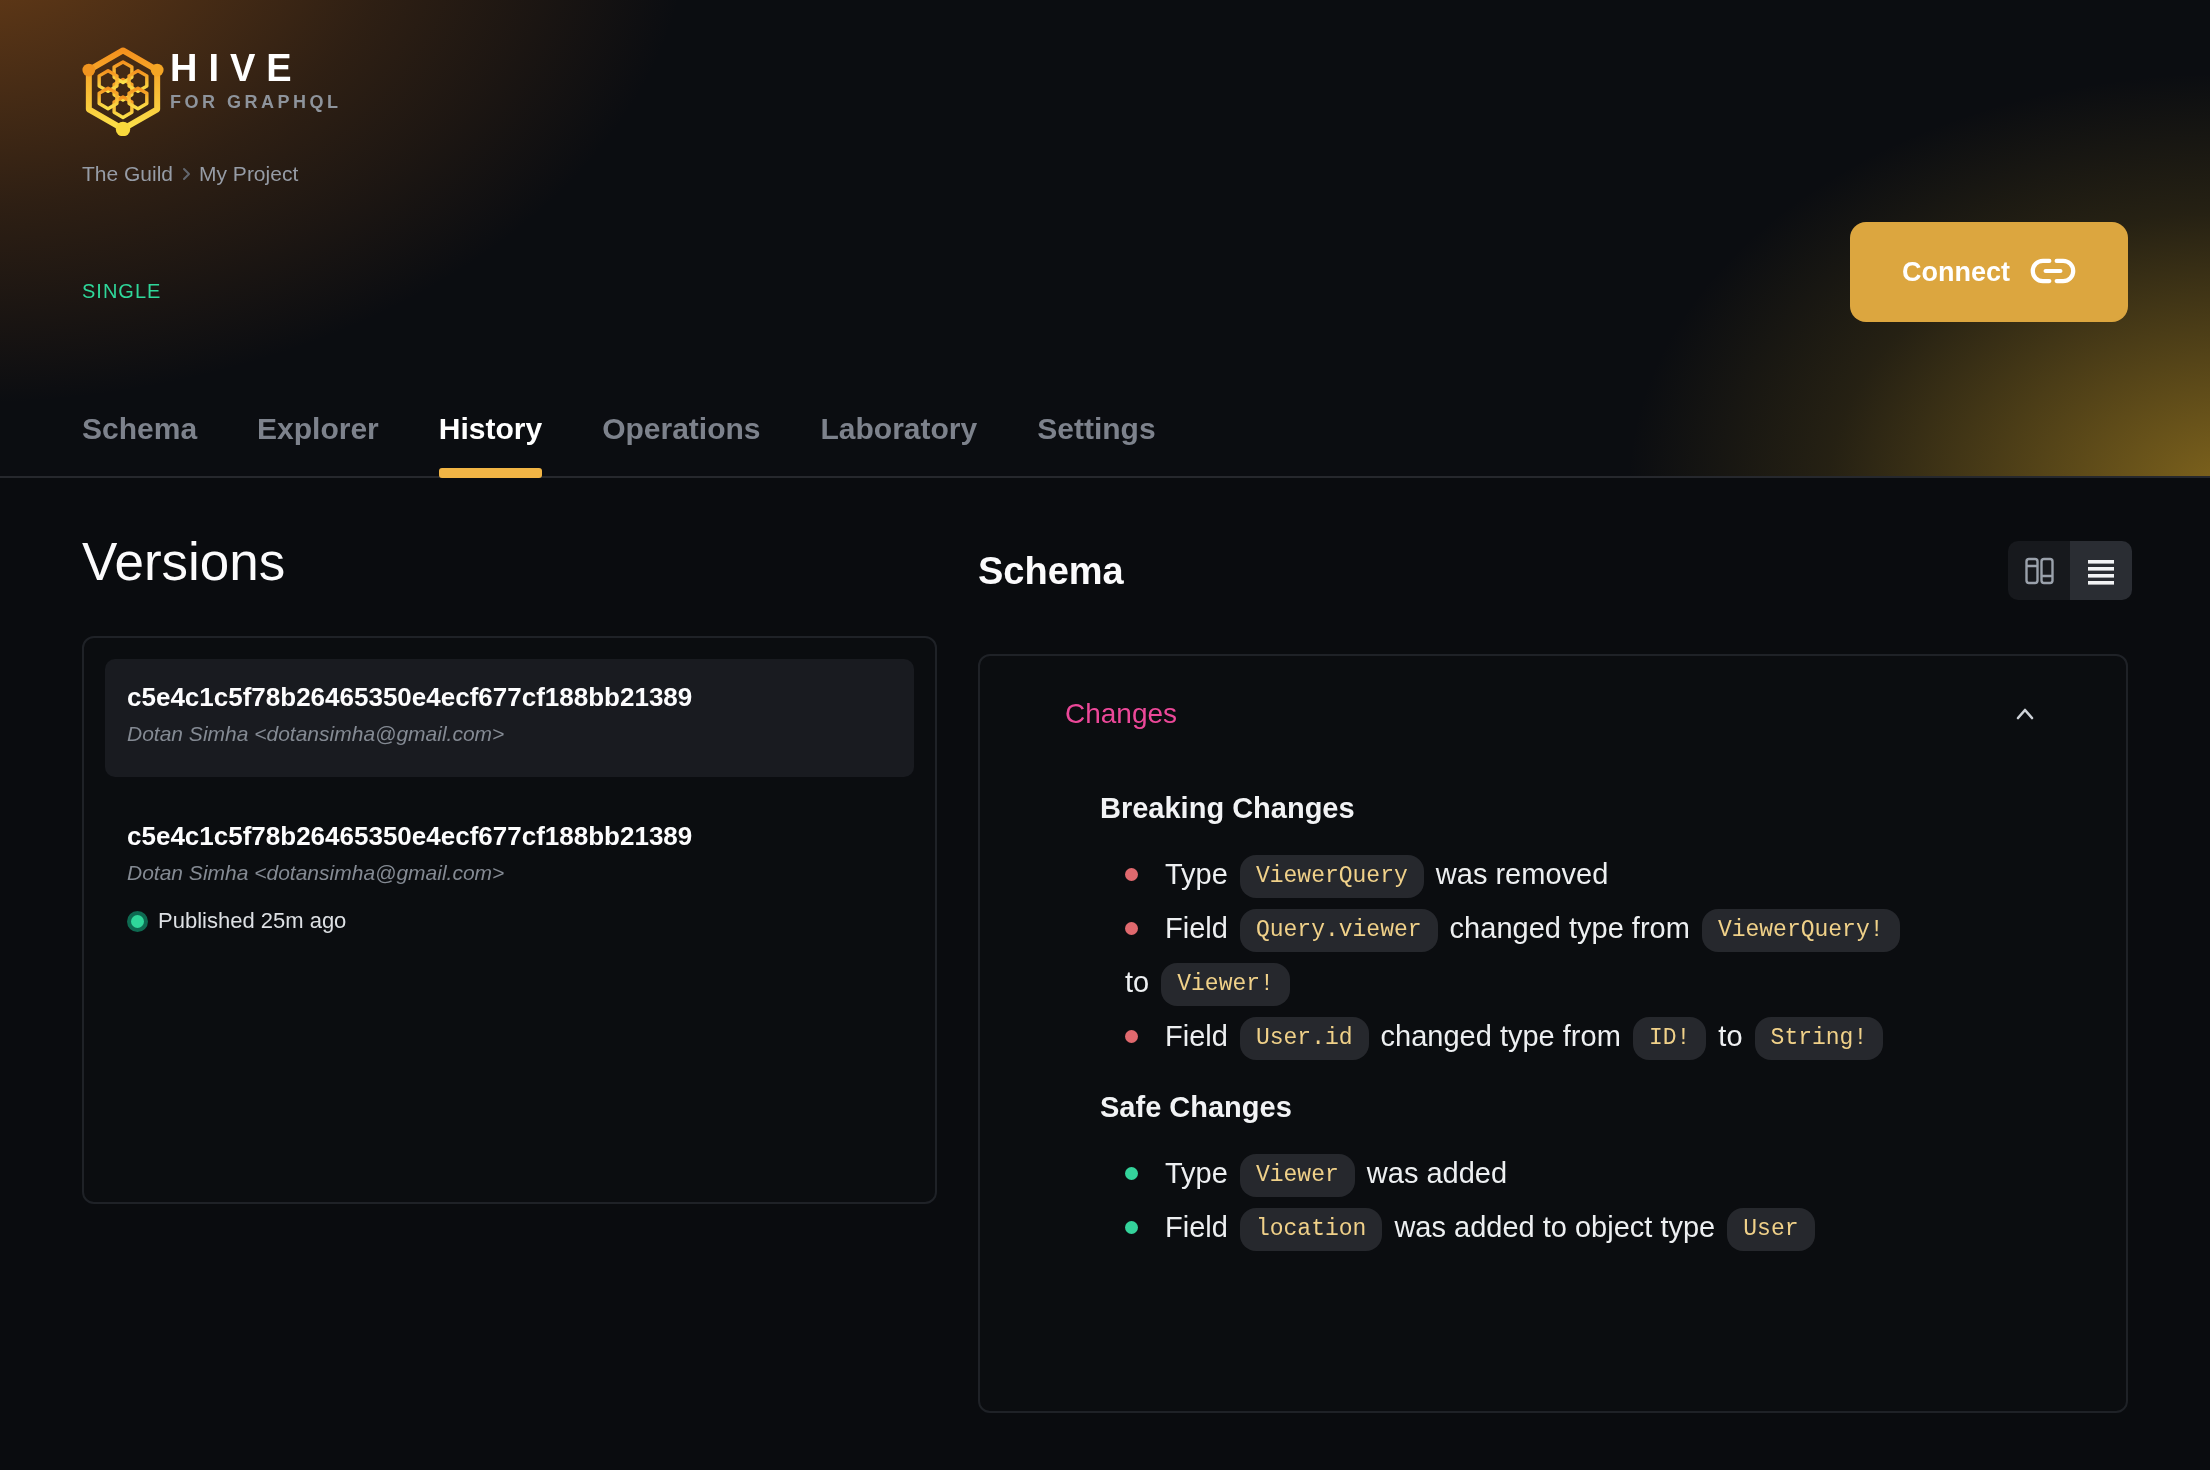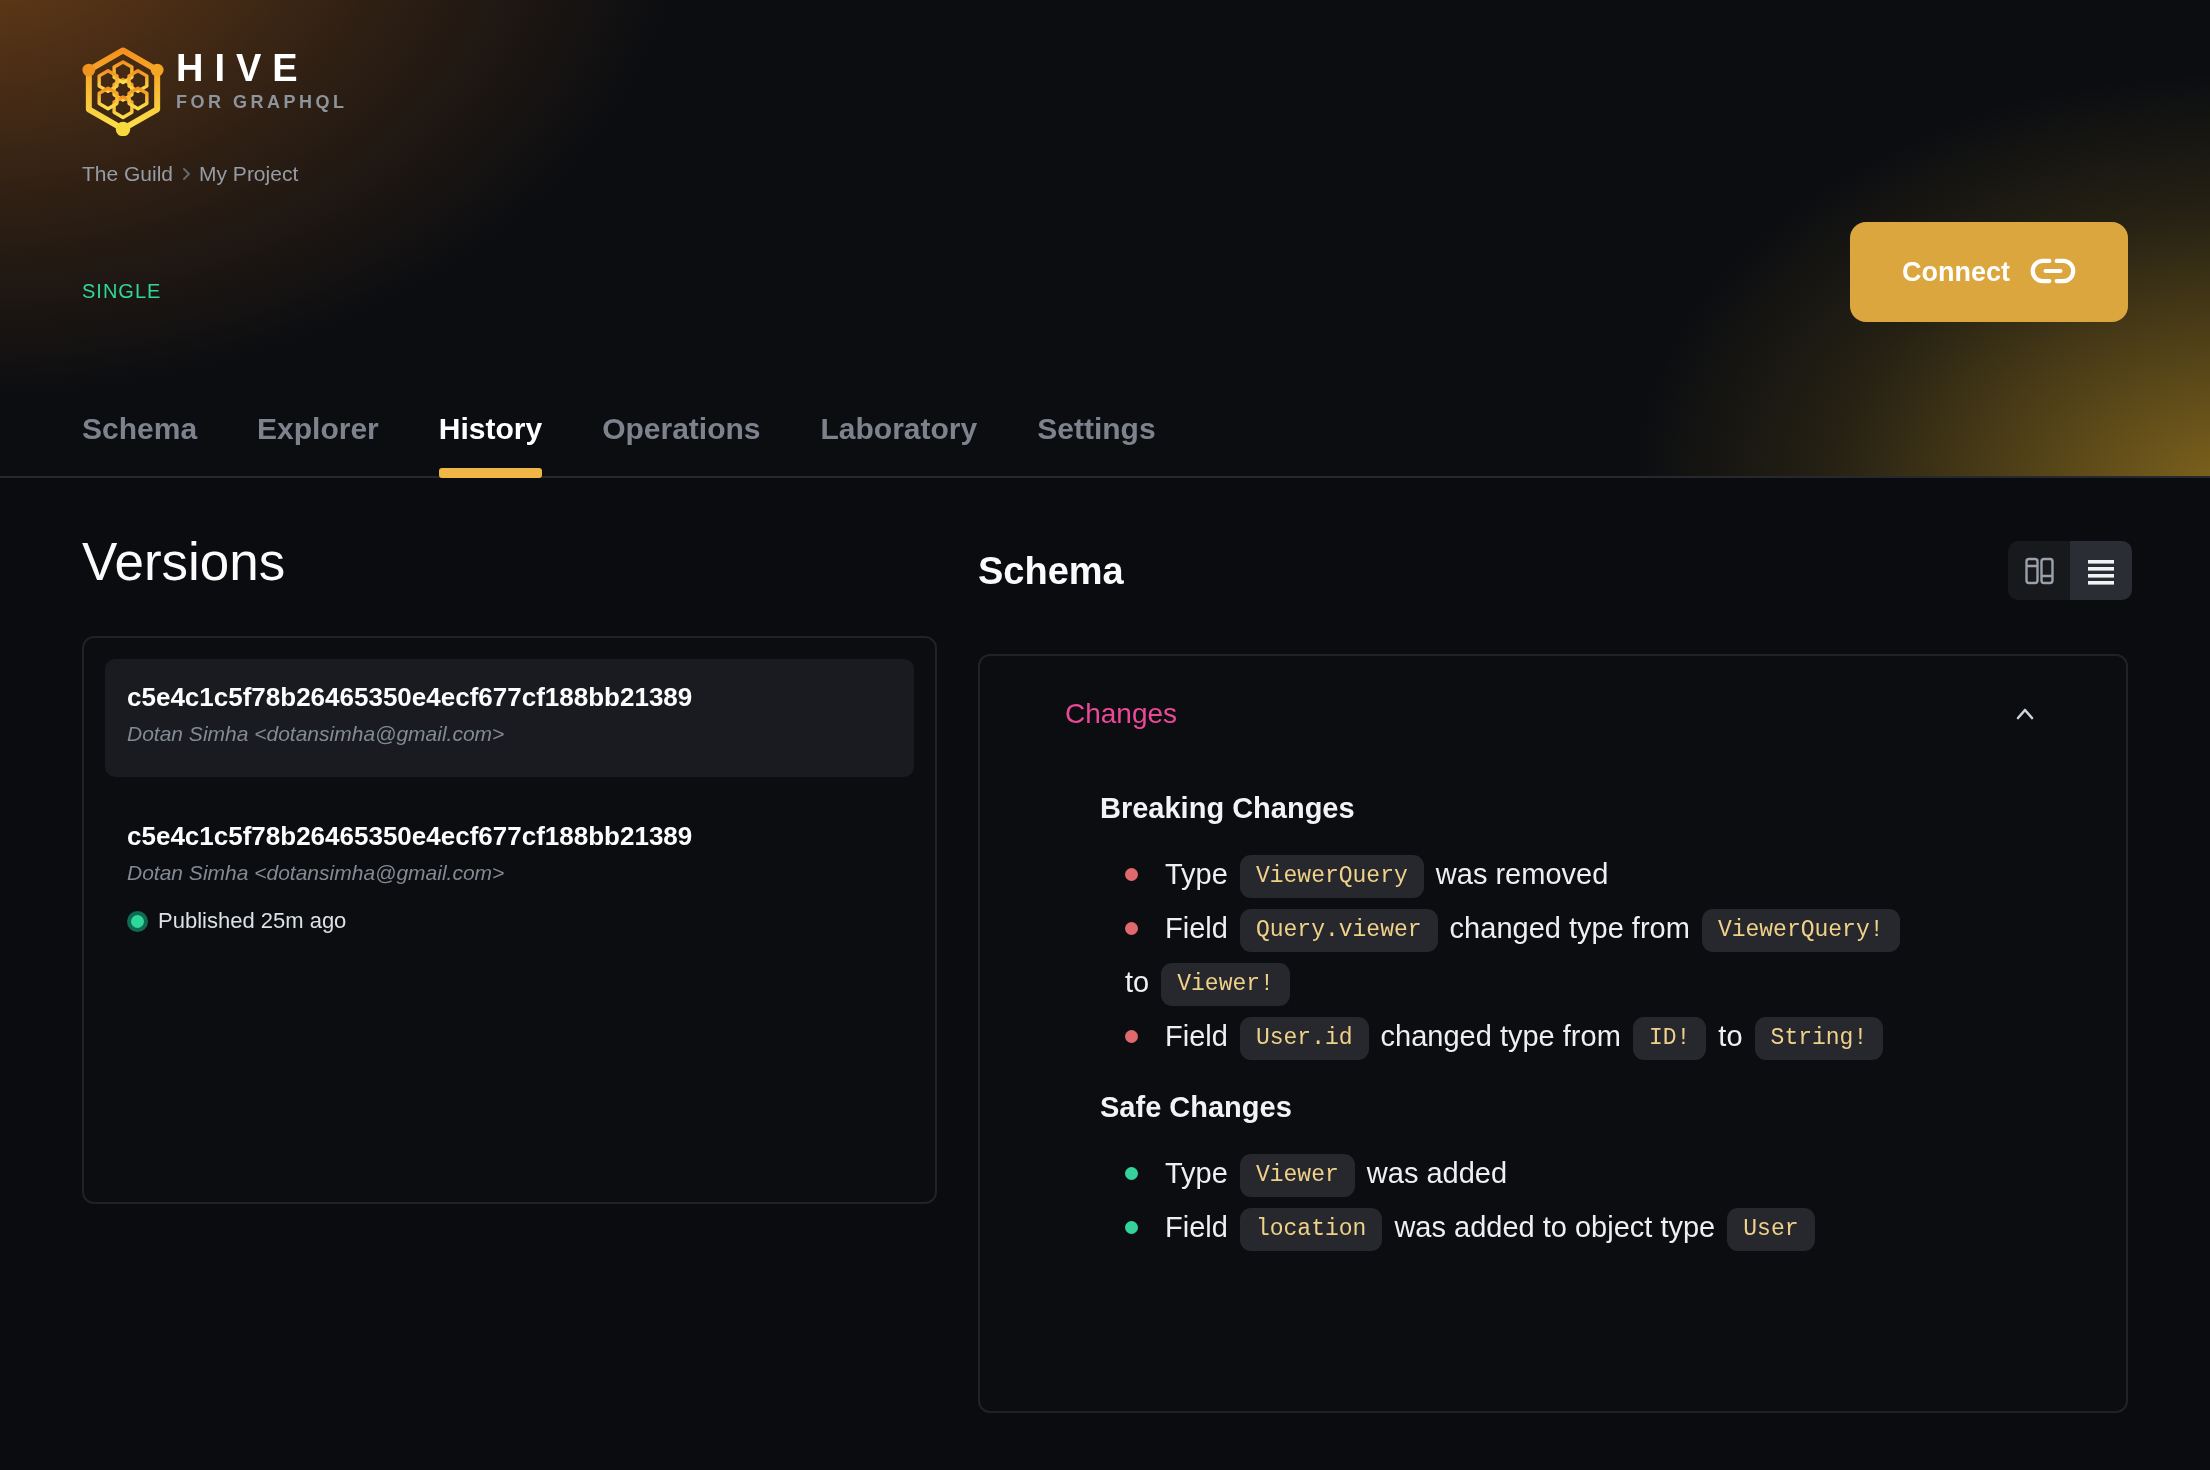--- a/index.html
+++ b/index.html
@@ -16,21 +16,21 @@
   .header {
     position:absolute; top:0; left:0; width:2210px; height:478px;
     background:
       radial-gradient(1050px 700px at -2% -18%, rgba(193,106,29,.55), rgba(145,82,26,.26) 42%, rgba(0,0,0,0) 70%),
       radial-gradient(840px 580px at 101% 103%, rgba(224,172,38,.55), rgba(175,135,30,.16) 48%, rgba(0,0,0,0) 72%),
       #0b0d11;
     border-bottom:2px solid #26282d;
   }
   .logo-row { position:absolute; left:82px; top:40px; display:flex; align-items:flex-start; }
   .logo-mark { width:82px; height:96px; }
-  .logo-text { margin-left:12px; margin-top:8px; }
+  .logo-text { margin-left:6px; margin-top:8px; }
   .brand-name { font-size:38px; font-weight:800; letter-spacing:11px; color:#ffffff; line-height:40px; }
   .brand-tagline { font-size:18px; font-weight:700; letter-spacing:3.5px; color:#8e949c; line-height:22px; margin-top:3px; }
 
   .breadcrumb { position:absolute; left:82px; top:160px; display:flex; align-items:center; gap:4px;
     font-size:21px; color:#969ca6; line-height:28px; }
   .crumb { cursor:pointer; }
   .crumb-sep { display:flex; align-items:center; }
 
   .title-row { position:absolute; left:82px; top:204px; height:56px; display:flex; align-items:center; }
   .page-title { font-size:48px; font-weight:700; color:#fafafa; letter-spacing:-0.5px; }
@@ -95,21 +95,21 @@
     color:#f2f3f5; line-height:36px; }
   .change-list { margin-left:72px; }
   .change-item { font-size:29px; color:#edeff1; }
   .change-line { line-height:54px; }
   .bullet { display:inline-block; width:13px; height:13px; border-radius:50%;
     vertical-align:middle; margin-right:27px; margin-top:-4px; }
   .bullet.breaking { background:var(--breaking-red); }
   .bullet.safe { background:var(--safe-green); }
   .chip { display:inline-block; font-family:"Liberation Mono","DejaVu Sans Mono",monospace;
     font-size:23px; color:var(--chip-text); background:var(--chip-bg);
-    padding:8px 16px; border-radius:11px; line-height:27px; vertical-align:middle;
+    padding:8px 16px; border-radius:16px; line-height:27px; vertical-align:middle;
     margin:0 4px; }
 </style>
 </head>
 <body>
 
 <div class="app">
 
   <header class="header">
 
     <div class="logo-row">

